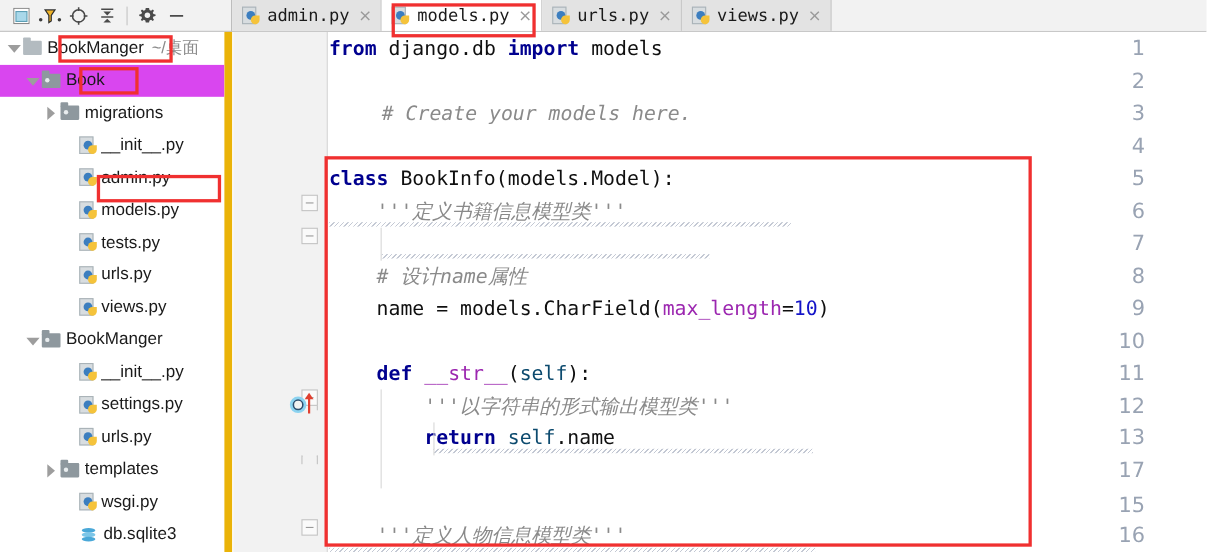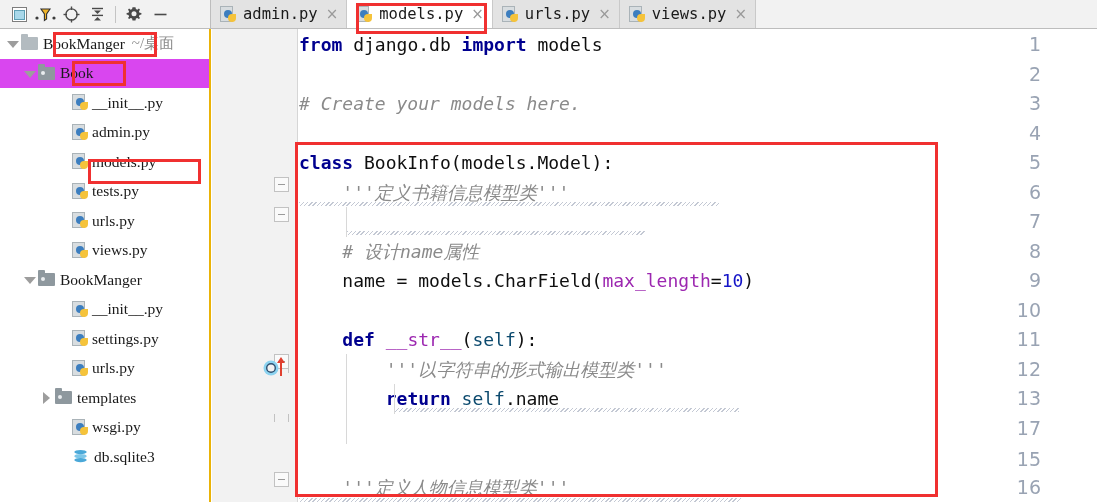--- a/index.html
+++ b/index.html
@@ -108,24 +108,24 @@
     border-radius: 50% 0 50% 50%;
     background: #f5c33b;
   }
 
   
   .tree {
     position: absolute;
     left: 0; top: 29px;
     width: 211px; height: 473px;
     background: #ffffff;
-    border-right: 2px solid #eab308;
+    border-right: 7px solid #eab308;
     box-sizing: border-box;
     overflow: hidden;
-    font-family: Liberation Serif, serif;
+    font-family: Liberation Sans, sans-serif;
     text-align: center;
   }
   .trow {
     height: 29.5px;
     display: flex;
     align-items: center;
     font-size: 15.5px;
     color: #1a1a1a;
     white-space: nowrap;
     position: relative;
@@ -400,20 +400,30 @@
       </div>
       <div class="trow selected">
         <span style="display:inline-block;width:23px;flex:none;"></span>
         <span class="tarrow down"></span>
         <span class="ticon">
           <span class="folder dark">
             <span class="dot"></span>
           </span>
         </span>
         <span class="tlabel">Book</span>
+      </div>
+      <div class="trow">
+        <span style="display:inline-block;width:40px;flex:none;"></span>
+        <span class="tarrow right"></span>
+        <span class="ticon">
+          <span class="folder dark">
+            <span class="dot"></span>
+          </span>
+        </span>
+        <span class="tlabel">migrations</span>
       </div>
       <div class="trow">
         <span style="display:inline-block;width:57px;flex:none;"></span>
         <span class="tarrow"></span>
         <span class="pyicon" style="margin-right:3px;">
           <span class="page"></span>
           <span class="snakeA"></span>
           <span class="snakeB"></span>
         </span>
         <span class="tlabel">__init__.py</span>
@@ -580,21 +590,21 @@
         <circle cx="8" cy="12" r="7.5" fill="#8cd3f0"></circle>
         <circle cx="8" cy="12" r="4.3" fill="#f2f2f2" stroke="#2f4f6f" stroke-width="1.4"></circle>
         <line x1="18" y1="20" x2="18" y2="5" stroke="#e04030" stroke-width="2"></line>
         <path d="M18 1 L22 7 L14 7 Z" fill="#e04030"></path>
       </svg>
     </div>
 
     <div class="codelayer" id="codelayer">
         <div class="cline" style="top: 1px;"><span class="kw">from</span><span class="plain"> django.db </span><span class="kw">import</span><span class="plain"> models</span></div>
         <div class="cline" style="top: 30.5px;"></div>
-        <div class="cline" style="top: 60px;"><span class="cmt"># Create your models here.</span></div>
+        <div class="cline" style="top: 60px; padding-left: 48px;"><span class="cmt"># Create your models here.</span></div>
         <div class="cline" style="top: 89.5px;"></div>
         <div class="cline" style="top: 119px;"><span class="kw">class</span><span class="plain"> BookInfo(models.Model):</span></div>
         <div class="cline" style="top: 148.5px;"><span class="doc">    '''定义书籍信息模型类'''</span></div>
         <div class="cline" style="top: 178px;"></div>
         <div class="cline" style="top: 207.5px;"><span class="cmt">    # 设计name属性</span></div>
         <div class="cline" style="top: 237px;"><span class="plain">    name = models.CharField(</span><span class="param">max_length</span><span class="plain">=</span><span class="num">10</span><span class="plain">)</span></div>
         <div class="cline" style="top: 266.5px;"></div>
         <div class="cline" style="top: 296px;"><span class="plain">    </span><span class="kw">def</span><span class="plain"> </span><span class="dunder">__str__</span><span class="plain">(</span><span class="selfkw">self</span><span class="plain">):</span></div>
         <div class="cline" style="top: 325.5px;"><span class="doc">        '''以字符串的形式输出模型类'''</span></div>
         <div class="cline" style="top: 355px;"><span class="plain">        </span><span class="kw">return</span><span class="plain"> </span><span class="selfkw">self</span><span class="plain">.name</span></div>

